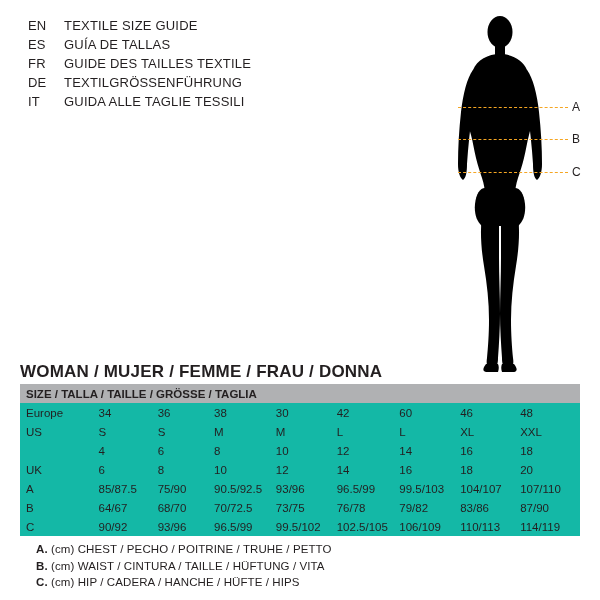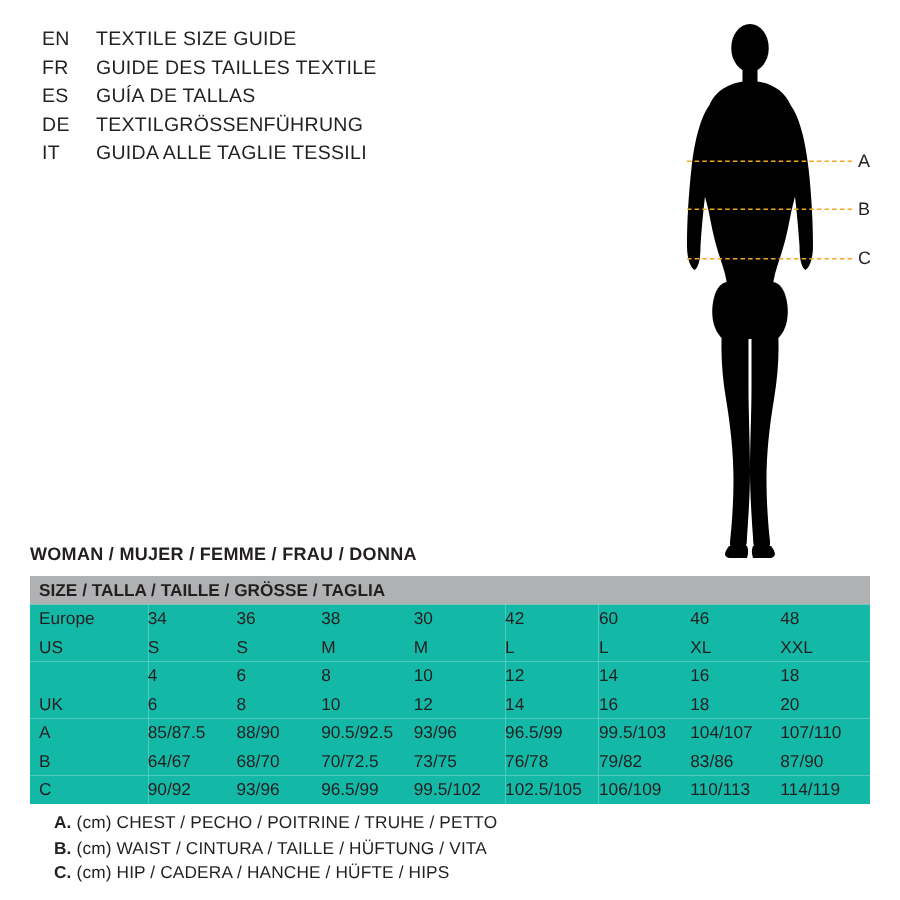--- a/index.html
+++ b/index.html
@@ -69,21 +69,21 @@
     font-size: 12px;
     color: #231f20;
     font-family: "Liberation Sans", sans-serif;
   }
 
   
   .woman-title {
     position: absolute;
     left: 20px;
     top: 362px;
-    font-size: 12px;
+    font-size: 17px;
     font-weight: bold;
     letter-spacing: 0.2px;
     color: #231f20;
   }
 
   
   .table-wrap {
     position: absolute;
     left: 20px;
     top: 384px;
@@ -138,26 +138,26 @@
 <body>
 
 <div class="page">
 
   <div class="lang-block">
     <div class="lang-row">
       <span class="lang-code">EN</span>
       <span class="lang-text">TEXTILE SIZE GUIDE</span>
     </div>
     <div class="lang-row">
+      <span class="lang-code">ES</span>
+      <span class="lang-text">GUÍA DE TALLAS</span>
+    </div>
+    <div class="lang-row">
       <span class="lang-code">FR</span>
       <span class="lang-text">GUIDE DES TAILLES TEXTILE</span>
-    </div>
-    <div class="lang-row">
-      <span class="lang-code">ES</span>
-      <span class="lang-text">GUÍA DE TALLAS</span>
     </div>
     <div class="lang-row">
       <span class="lang-code">DE</span>
       <span class="lang-text">TEXTILGRÖSSENFÜHRUNG</span>
     </div>
     <div class="lang-row">
       <span class="lang-code">IT</span>
       <span class="lang-text">GUIDA ALLE TAGLIE TESSILI</span>
     </div>
   </div>
@@ -284,21 +284,21 @@
           <td class="cell-val">12</td>
           <td class="cell-val">14</td>
           <td class="cell-val">16</td>
           <td class="cell-val">18</td>
           <td class="cell-val">20</td>
         </tr>
 
         <tr class="row-plain">
           <td class="cell-label">A</td>
           <td class="cell-val">85/87.5</td>
-          <td class="cell-val">88/90</td>
+          <td class="cell-val">75/90</td>
           <td class="cell-val">90.5/92.5</td>
           <td class="cell-val">93/96</td>
           <td class="cell-val">96.5/99</td>
           <td class="cell-val">99.5/103</td>
           <td class="cell-val">104/107</td>
           <td class="cell-val">107/110</td>
         </tr>
 
         <tr class="row-alt">
           <td class="cell-label">B</td>

